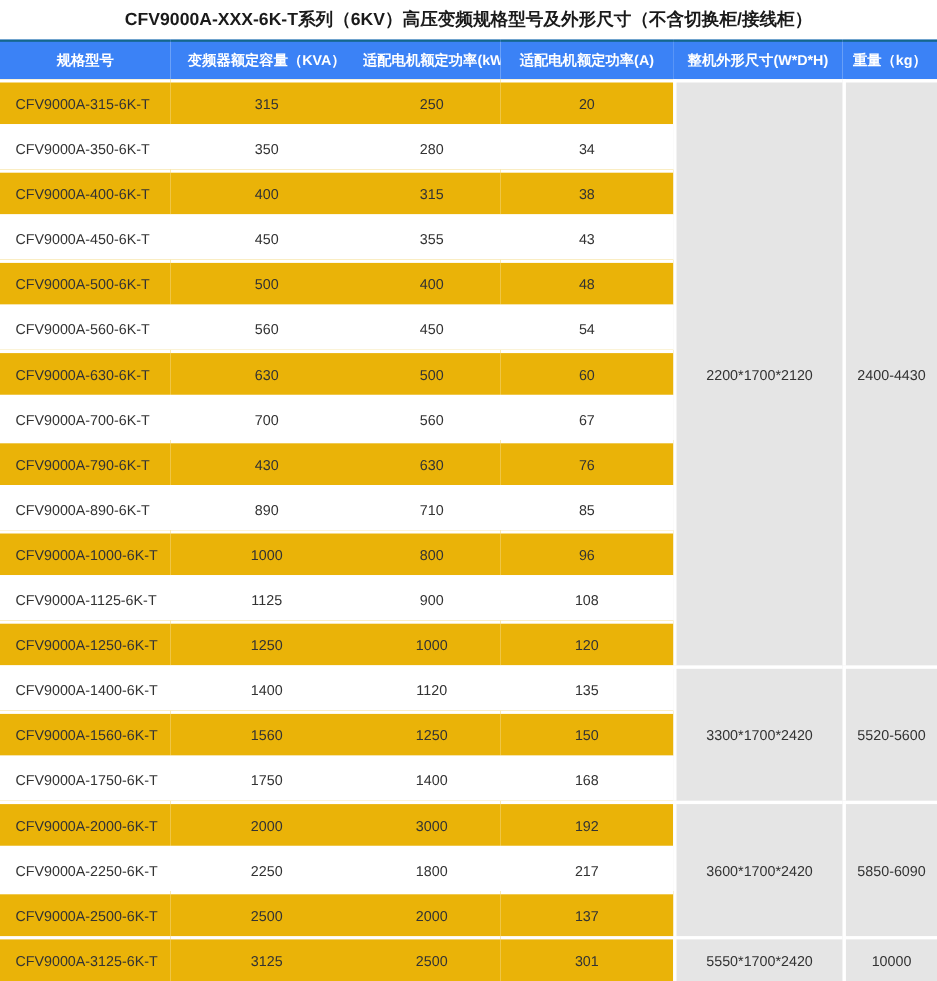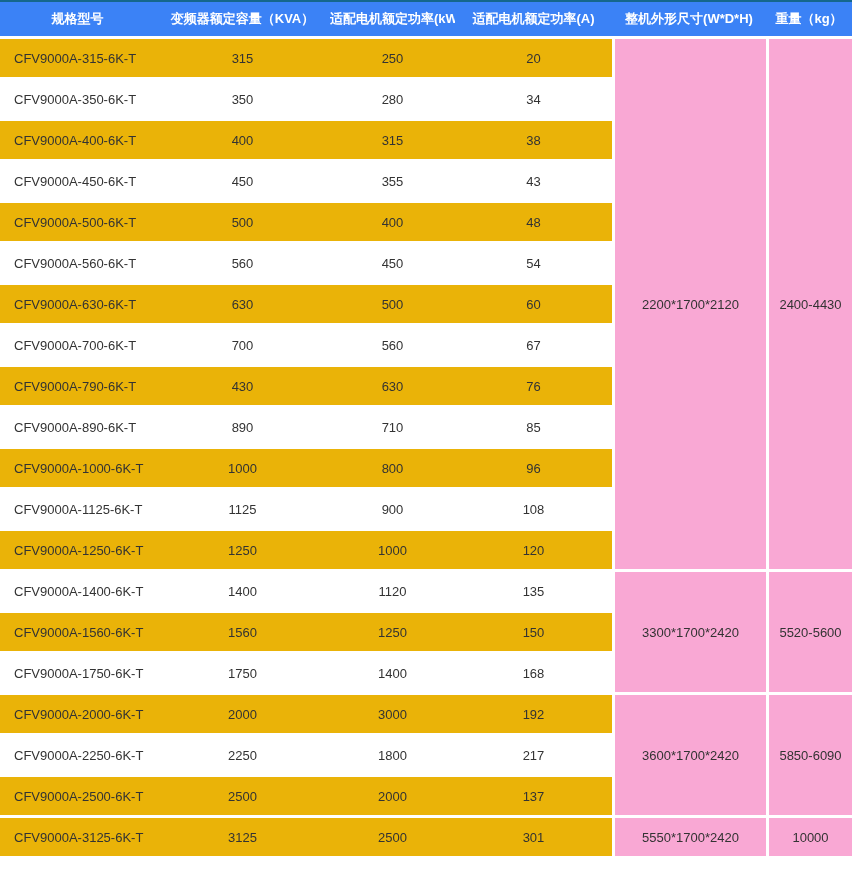--- a/index.html
+++ b/index.html
@@ -53,31 +53,32 @@
     white-space: nowrap;
     overflow: hidden;
   }
   table.spec tbody td.model {
     text-align: left;
     padding-left: 14px;
   }
   tr.gray td.rc { background: #eab308; }
   tr.white td.rc { background: #ffffff; margin-left: 20px; }
   td.span-cell {
-    background: #f9a8d4;
+    background: #e5e5e5;
     border-left: 3px solid #ffffff;
     font-size: 15px;
     color: #333333;
   }
 </style>
 </head>
 <body>
 
 <div class="page">
 
+  <div class="title-bar">CFV9000A-XXX-6K-T系列（6KV）高压变频规格型号及外形尺寸（不含切换柜/接线柜）</div>
 
   <table class="spec">
     <colgroup>
       <col style="width:155px">
         <col style="width:175px">
         <col style="width:125px">
       <col style="width:157px">
         <col style="width:154px">
         <col style="width:86px">
     </colgroup>

